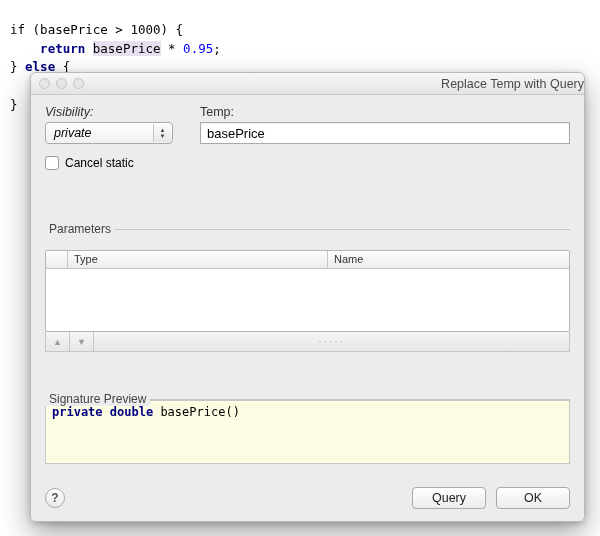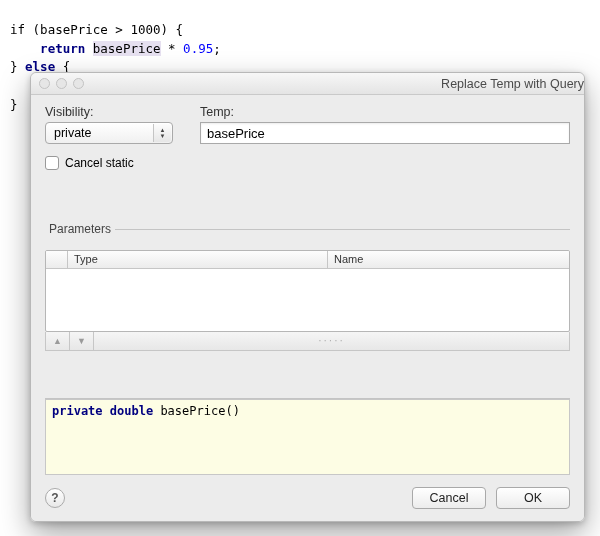--- a/index.html
+++ b/index.html
@@ -48,21 +48,21 @@
     .traffic { display: flex; gap: 6px; position: absolute; left: 8px; top: 5px; }
     .traffic span { width: 11px; height: 11px; border-radius: 50%; background: #e6e6e6; border: 1px solid #c3c3c3; }
     .title {
       flex: 1;
       text-align: right;
       font-size: 12.5px;
       color: #4b4b4b;
     }
     .dialog-body { padding: 10px 14px 12px 14px; height: calc(100% - 22px); display: flex; flex-direction: column; background: #ececec; border-bottom-left-radius:6px; border-bottom-right-radius:6px;}
     .row-top { display: flex; gap: 20px; }
-    .col-vis { width: 135px; }
+    .col-vis { width: 135px; font-style: italic; }
     .col-name { flex: 1; }
     .lbl { font-size: 12.5px; color: #333; margin-bottom: 3px; display: block; }
 
     .combo {
       width: 128px;
       height: 22px;
       background: linear-gradient(#ffffff,#f0f0f0);
       border: 1px solid #a9a9a9;
       border-radius: 4px;
       display: flex;
@@ -144,21 +144,21 @@
       background: linear-gradient(#f5f5f5,#e7e7e7);
       position: relative;
     }
     .tool-btn { width: 24px; display:flex; align-items:center; justify-content:center; border-right:1px solid #c6c6c6; color:#9a9a9a; font-size:9px;}
     .grip { flex:1; display:flex; align-items:center; justify-content:center; }
     .grip::after{ content:"·····"; letter-spacing:2px; color:#aaa; font-size:10px;}
 
     .sig-preview {
       border: 1px solid #c7c7c7;
       background: #fdfde4;
-      height: 76px;
+      height: 64px;
       padding: 4px 6px;
       font-family: Menlo, Monaco, monospace;
       font-size: 12px;
     }
     .sig-preview .kw2 { color: #000080; font-weight: bold; }
 
     .button-bar {
       margin-top: auto;
       display:flex;
       align-items: center;
@@ -238,35 +238,36 @@
         <div class="ph-cell ph-name">Name</div>
       </div>
     </div>
     <div class="params-tools">
       <div class="tool-btn">▲</div>
       <div class="tool-btn">▼</div>
       <div class="grip"></div>
     </div>
 
     <div class="fs-head">
+      <span class="fieldset-label">Signature Preview</span>
       <div class="fieldset-line"></div>
     </div>
     <div class="sig-preview">
       <span class="kw2">private</span>
       <span> </span>
       <span class="kw2">double</span><span> basePrice()</span>
     </div>
 
     <div class="button-bar">
       <div class="help-btn">
         <span>?</span>
       </div>
       <div class="spacer"></div>
       <div class="mac-btn">
-        <span>Cancel</span>
+        <span>Query</span>
       </div>
       <div class="mac-btn">
         <span>OK</span>
       </div>
     </div>
 
   </div>
 </div>
 
 </body></html>

